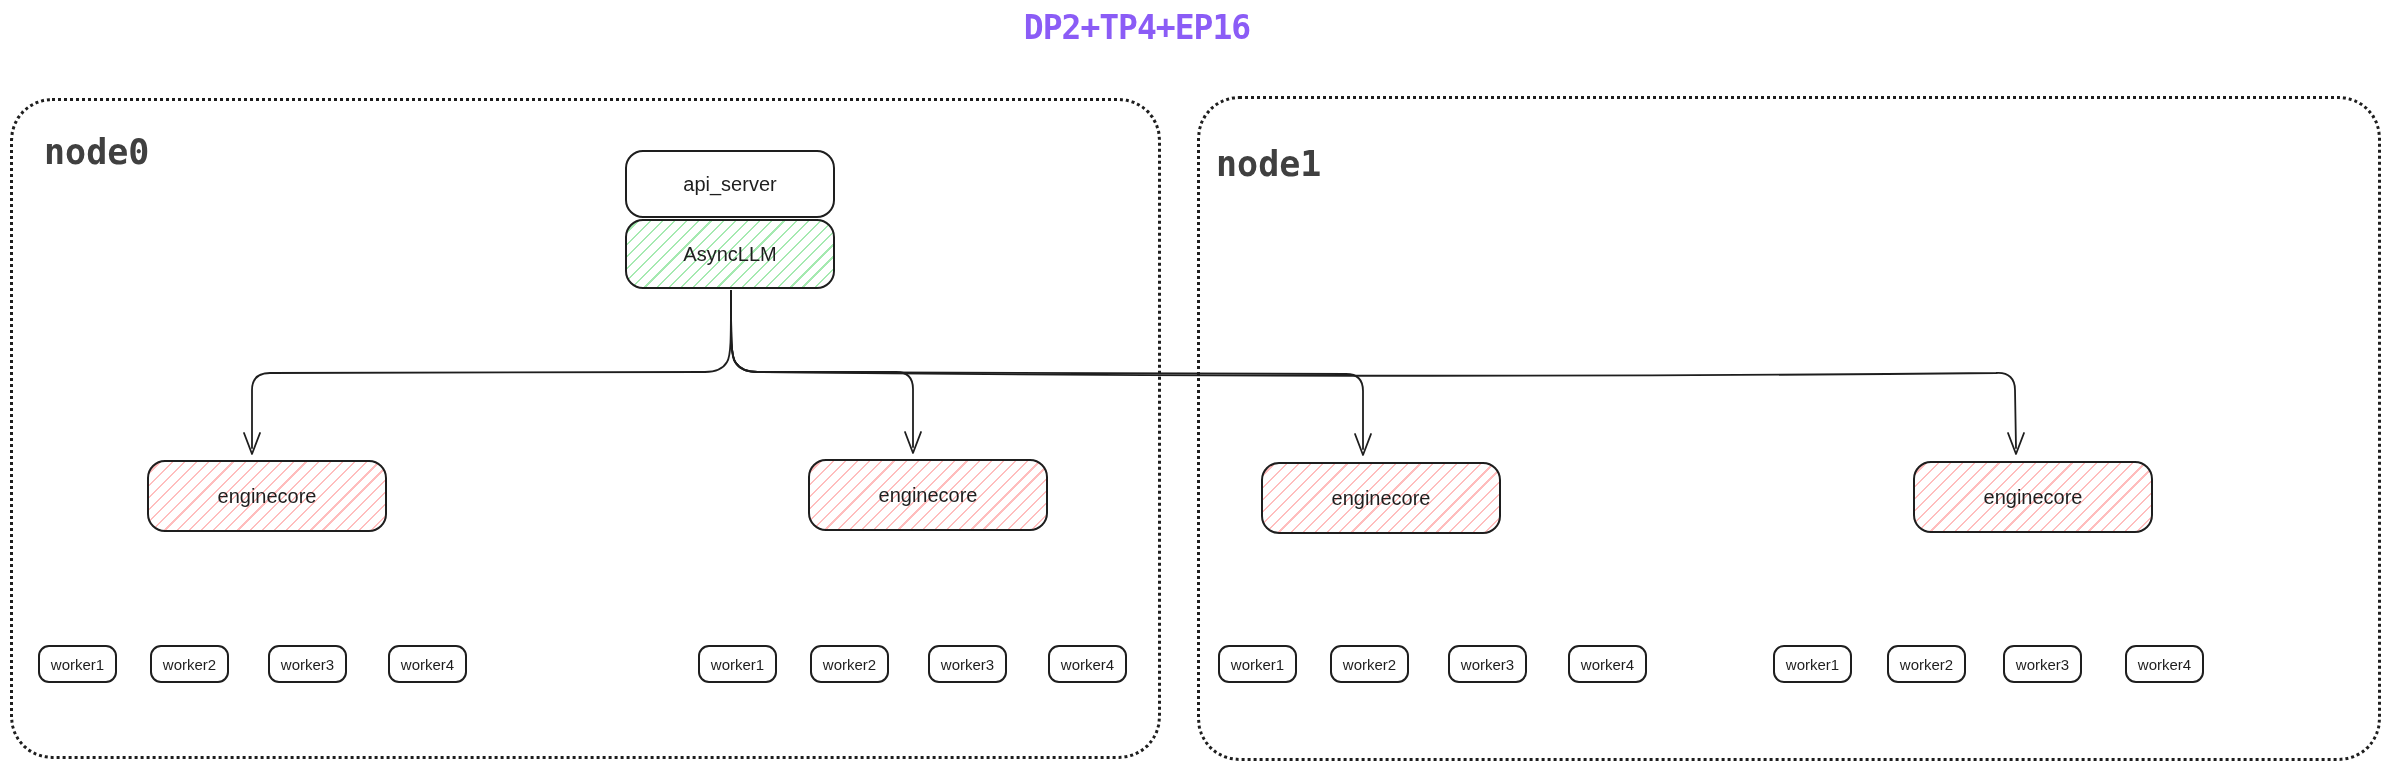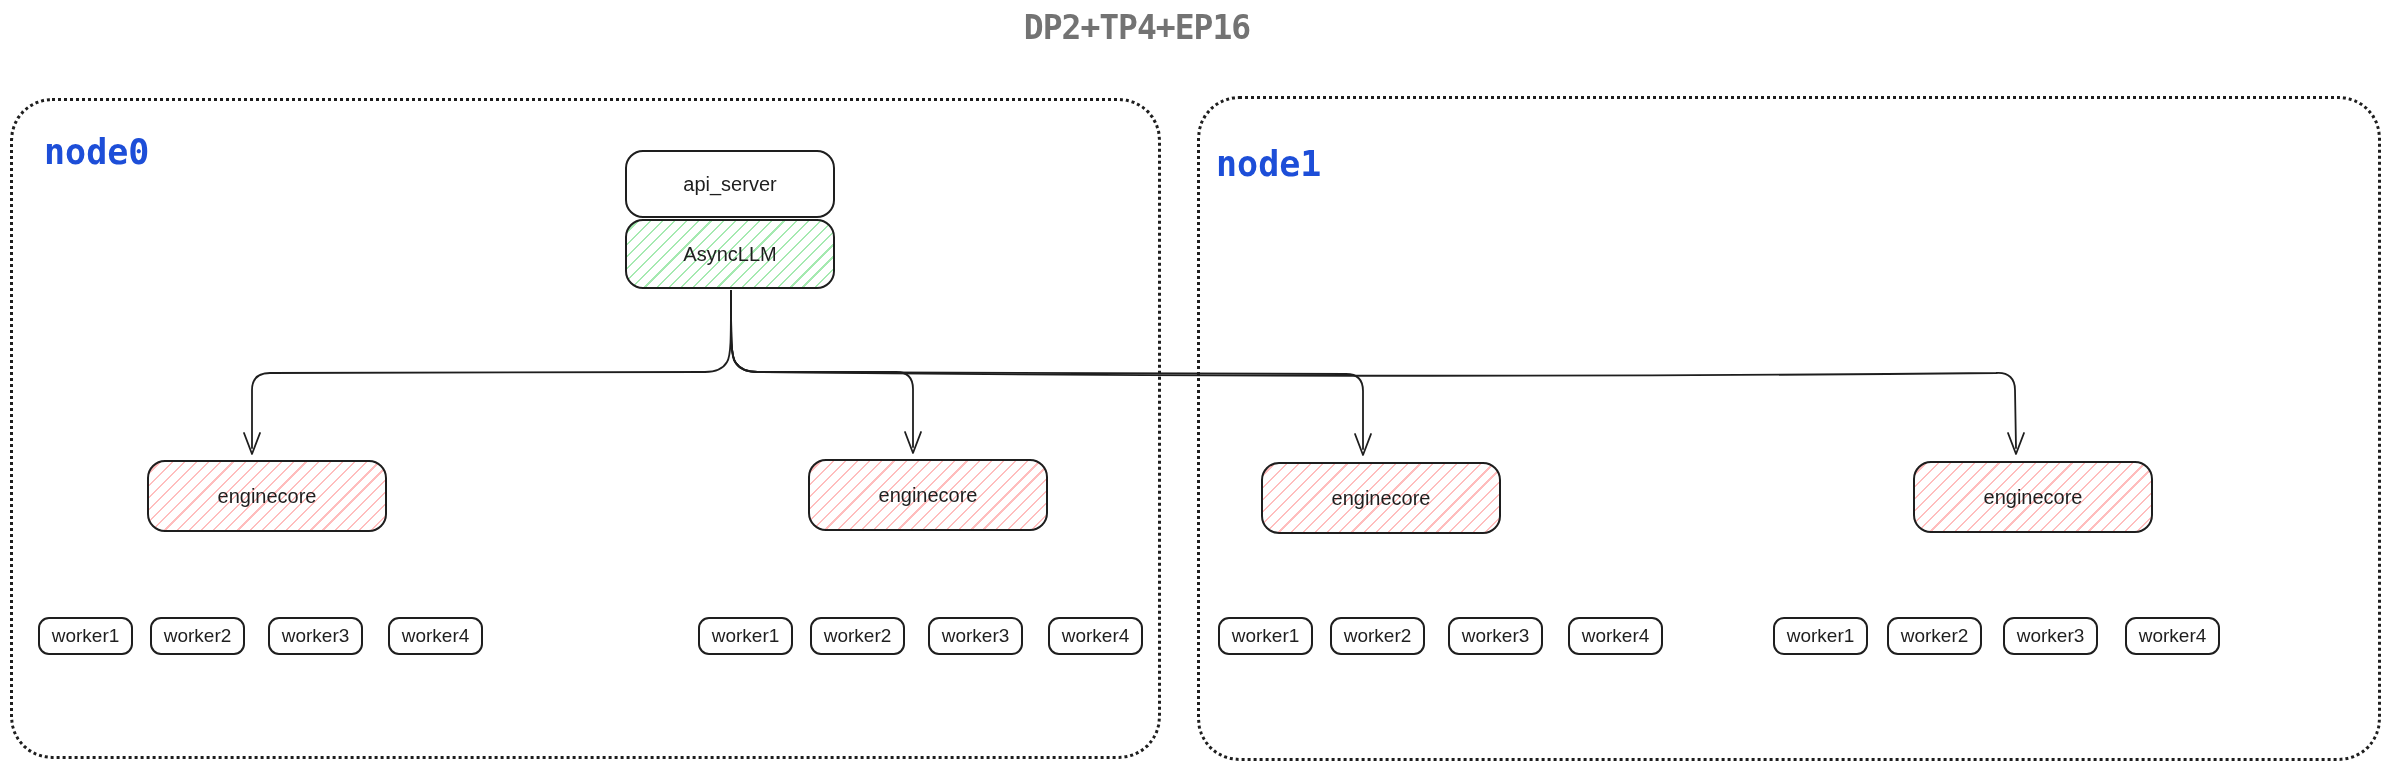--- a/index.html
+++ b/index.html
@@ -11,36 +11,36 @@
     color:#1e1e1e;
     overflow:hidden;
   }
   .diagram-title{
     position:absolute;
     left:1017px;top:8px;width:240px;
     text-align:center;
     font-family:"DejaVu Sans Mono", monospace;
     font-size:33px;font-weight:600;
     letter-spacing:-1px;
-    color:#737373;
+    color:#8b5cf6;
     white-space:nowrap;
   }
   .node-frame{
     position:absolute;
     border:3px dotted #1e1e1e;
     border-radius:42px;
     background:transparent;
   }
   .node-frame.n0{left:10px;top:98px;width:1145px;height:655px;}
   .node-frame.n1{left:1197px;top:96px;width:1178px;height:659px;}
   .node-label{
     position:absolute;
     font-family:"DejaVu Sans Mono", monospace;
     font-size:35px;font-weight:700;
-    color:#1d4ed8;
+    color:#404040;
     white-space:nowrap;
   }
   .node-label.n0{left:44px;top:132px;}
   .node-label.n1{left:1216px;top:144px;}
   .shape{
     position:absolute;
     border:2.5px solid #1e1e1e;
     border-radius:18px;
     background:#ffffff;
     display:flex;align-items:center;justify-content:center;
@@ -62,26 +62,26 @@
   }
   .api-server{left:625px;top:150px;width:210px;height:68px;}
   .async-llm{left:625px;top:219px;width:210px;height:70px;}
   .ec{height:72px;width:240px;}
   .ec1{left:147px;top:460px;}
   .ec2{left:808px;top:459px;}
   .ec3{left:1261px;top:462px;}
   .ec4{left:1913px;top:461px;}
   .worker{
     position:absolute;
-    top:617px;height:38px;width:95px;
+    top:645px;height:38px;width:79px;
     border:2.5px solid #1e1e1e;
     border-radius:11px;
     background:#ffffff;
     display:flex;align-items:center;justify-content:center;
-    font-size:19px;
+    font-size:15px;
     box-sizing:border-box;
     white-space:nowrap;
   }
   svg.connectors{position:absolute;left:0;top:0;pointer-events:none;}
   .connectors path, .connectors polyline{
     fill:none;stroke:#1e1e1e;stroke-width:1.8;
     stroke-linecap:round;stroke-linejoin:round;
   }
 </style>
 </head>

